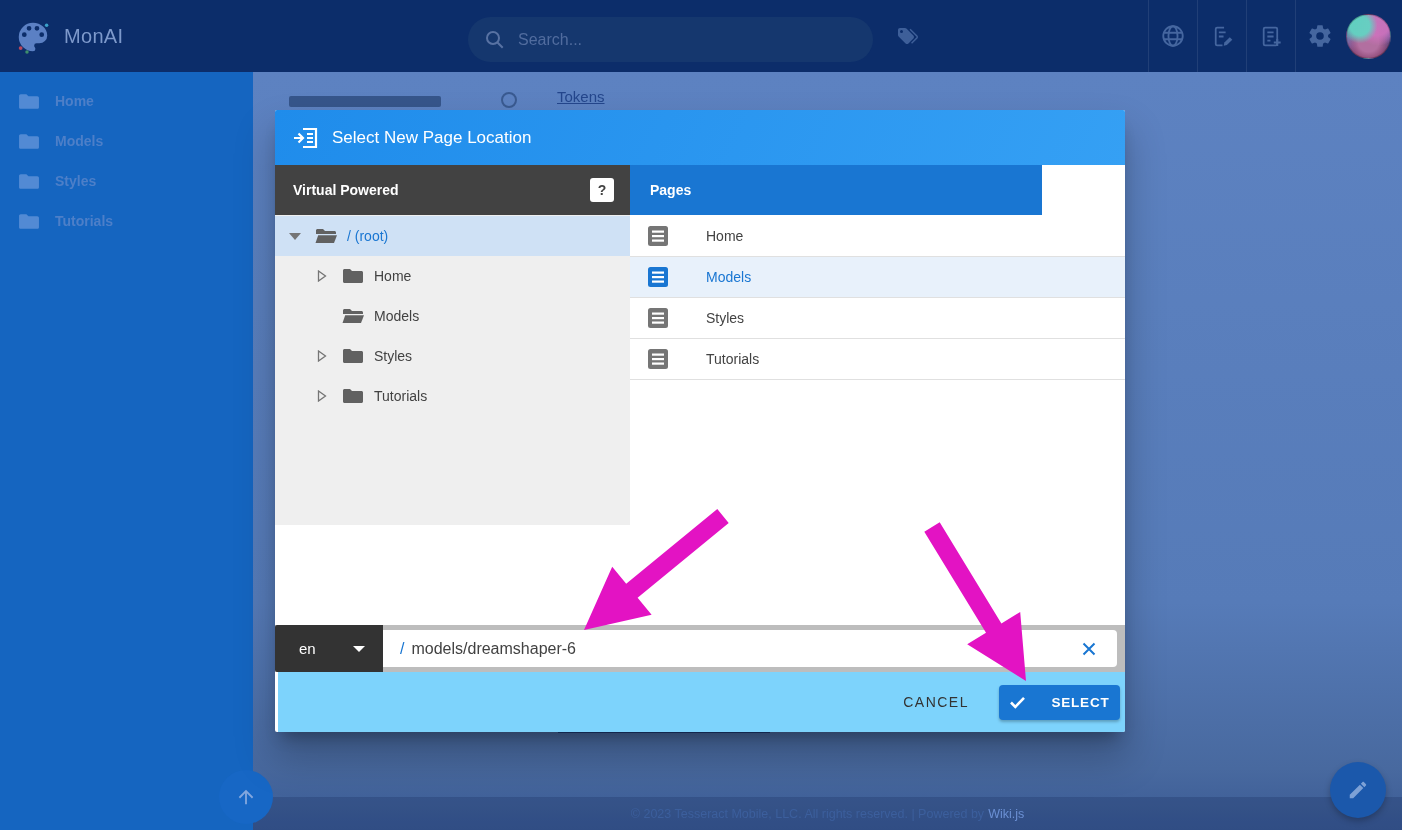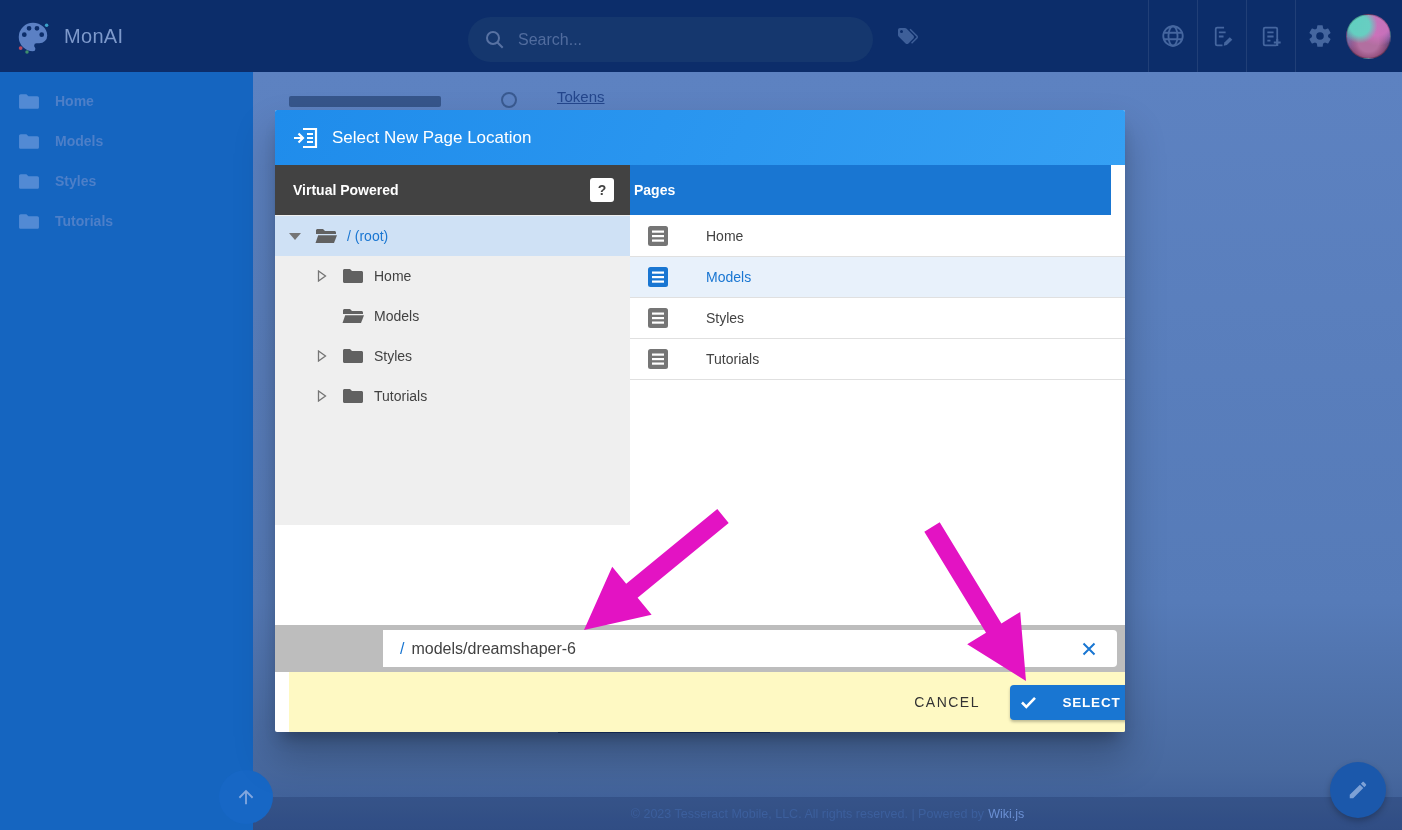--- a/index.html
+++ b/index.html
@@ -53,22 +53,22 @@
      box-shadow:0 3px 6px rgba(0,0,0,.25);}
 
   
   .dialog{position:absolute;left:275px;top:110px;width:850px;height:622px;z-index:5;border-radius:2px;
      box-shadow:0 11px 15px -7px rgba(0,0,0,.3),0 24px 38px 3px rgba(0,0,0,.22);background:#fff;overflow:hidden;}
   .dlg-header{position:absolute;left:0;top:0;width:100%;height:55px;
      background:linear-gradient(115deg,#1f8ceb,#35a0f4);display:flex;align-items:center;padding:0 18px;}
   .dlg-title{color:#fff;font-size:17px;font-weight:500;margin-left:13px;}
   .panel-head-left{position:absolute;left:0;top:55px;width:355px;height:50px;background:#424242;
      display:flex;align-items:center;padding:0 18px;}
-  .panel-head-right{position:absolute;left:355px;top:55px;width:481px;height:50px;background:#1976d2;
-     display:flex;align-items:center;padding:0 4px;}
+  .panel-head-right{position:absolute;left:355px;top:55px;width:412px;height:50px;background:#1976d2;
+     display:flex;align-items:center;padding:0 20px;}
   .panel-head-left .ph-label,.panel-head-right .ph-label{color:#fff;font-size:14px;font-weight:700;}
   .help-box{position:absolute;left:315px;top:68px;width:24px;height:24px;border-radius:3px;background:#fff;
      color:#424242;font-size:14px;font-weight:700;display:flex;align-items:center;justify-content:center;cursor:pointer;}
   .pane-left{position:absolute;left:0;top:105px;width:355px;height:310px;background:#efefef;}
   .pane-right{position:absolute;left:355px;top:105px;width:495px;height:410px;background:#fff;}
 
   .tree-row{position:absolute;left:0;width:355px;height:40px;display:flex;align-items:center;cursor:pointer;}
   .tree-row.selected{background:#cfe1f5;}
   .tree-label{font-size:14px;color:#424242;margin-left:10px;}
   .tree-label.blue{color:#1976d2;}
@@ -88,21 +88,21 @@
   .locale-box{position:absolute;left:0;top:0;width:108px;height:47px;background:#333;border-radius:2px 0 0 2px;
      display:flex;align-items:center;cursor:pointer;}
   .locale-label{color:#fff;font-size:15px;margin-left:24px;}
   .locale-caret{position:absolute;right:18px;width:0;height:0;border-left:6px solid transparent;border-right:6px solid transparent;border-top:6px solid #fff;}
   .path-input{position:absolute;left:108px;top:5px;width:734px;height:37px;background:#fff;border-radius:0 4px 4px 0;
      display:flex;align-items:center;cursor:text;}
   .slash{color:#1976d2;font-size:16px;margin-left:17px;}
   .path-text{color:#424242;font-size:16px;margin-left:7px;}
   .clear-x{position:absolute;right:18px;cursor:pointer;display:flex;}
 
-  .dlg-footer{position:absolute;left:14px;top:562px;width:850px;height:60px;background:#fef9c3;
+  .dlg-footer{position:absolute;left:3px;top:562px;width:850px;height:60px;background:#7dd3fc;
      display:flex;align-items:center;justify-content:flex-end;padding-right:8px;}
   .btn-cancel{border:none;background:transparent;color:#333;font-size:14px;font-weight:500;
      letter-spacing:1.5px;padding:10px 18px;cursor:pointer;}
   .btn-select{width:121px;height:35px;margin-left:12px;margin-right:0;border:none;border-radius:4px;background:#1976d2;
      color:#fff;font-size:13.5px;font-weight:600;letter-spacing:.8px;display:flex;align-items:center;justify-content:center;
      cursor:pointer;box-shadow:0 2px 3px rgba(0,0,0,.25);}
   .btn-select span{margin-left:25px;}
 
   .arrows{position:absolute;left:0;top:0;width:1402px;height:830px;z-index:9;pointer-events:none;}
 </style>
@@ -341,20 +341,24 @@
               <rect x="4" y="4.5" width="12" height="2.2" fill="#fff"></rect>
               <rect x="4" y="9" width="12" height="2.2" fill="#fff"></rect>
               <rect x="4" y="13.5" width="12" height="2.2" fill="#fff"></rect>
             </svg>
         </span>
         <span class="page-label">Tutorials</span>
       </div>
     </div>
 
     <div class="path-strip">
+      <div class="locale-box">
+        <span class="locale-label">en</span>
+        <span class="locale-caret"></span>
+      </div>
       <div class="path-input">
         <span class="slash">/</span>
         <span class="path-text">models/dreamshaper-6</span>
         <span class="clear-x">
           <svg width="20" height="20">
               <path d="M4.5 4.5 15.5 15.5 M15.5 4.5 4.5 15.5" stroke="#1976d2" stroke-width="2"></path>
             </svg>
         </span>
       </div>
     </div>

